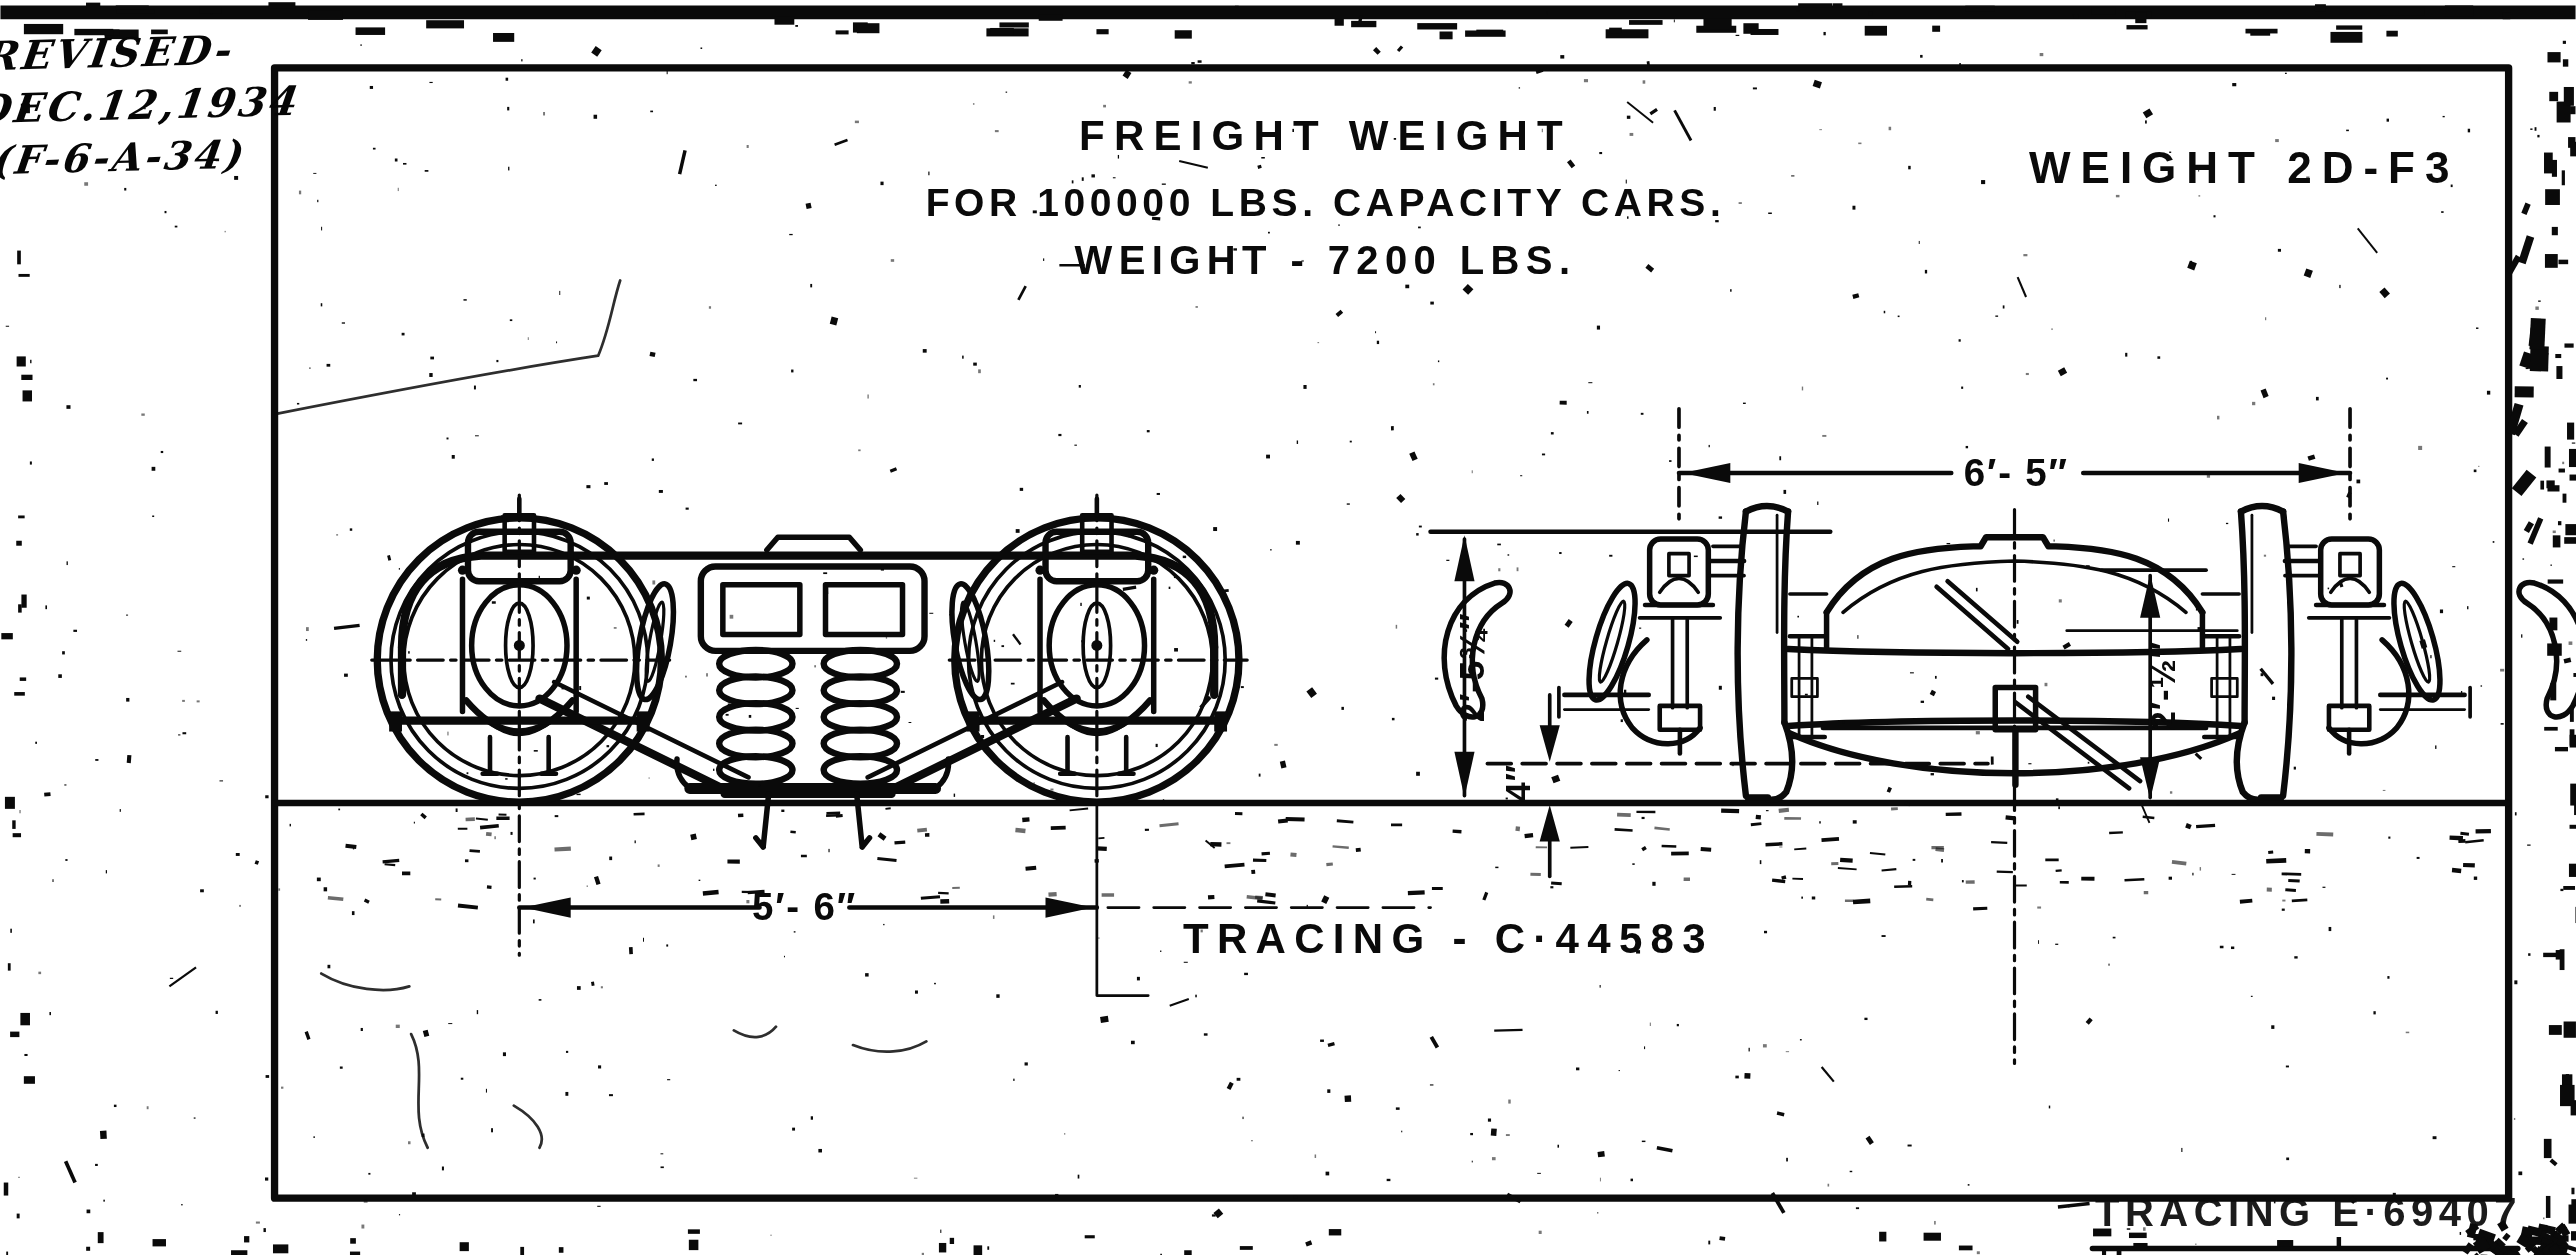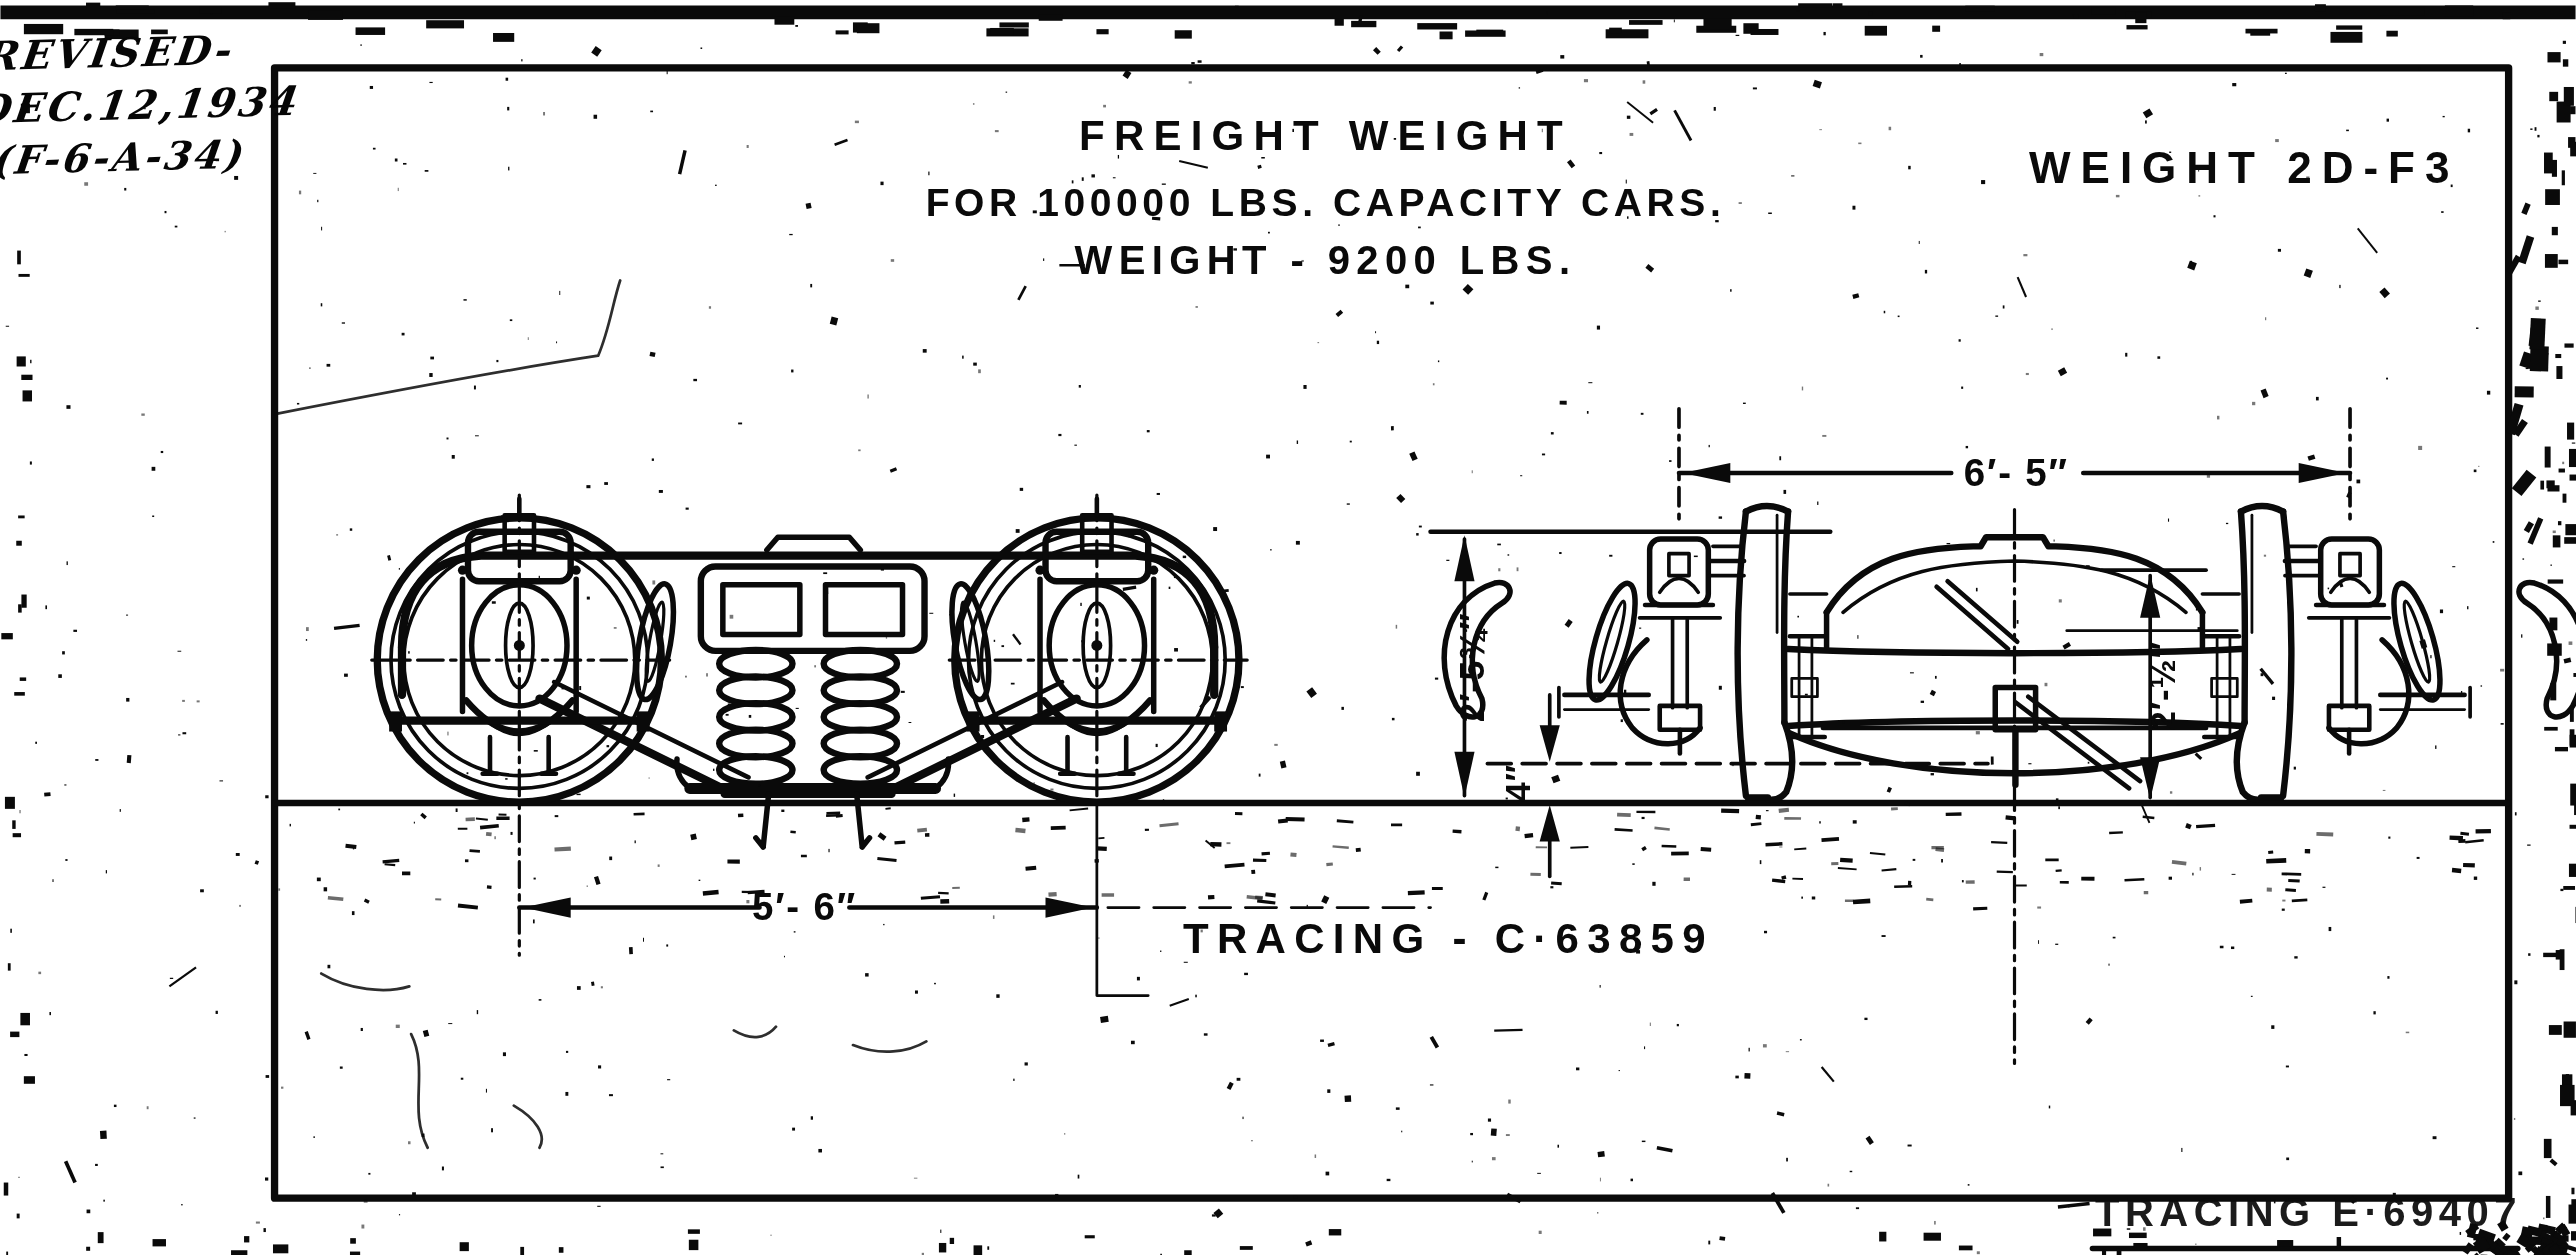--- a/index.html
+++ b/index.html
@@ -1338,20 +1338,20 @@
       </g>
   </svg>
 
   <div class="abs hand rev1">REVISED-</div>
   <div class="abs hand rev2">DEC.12,1934</div>
   <div class="abs hand rev3">(F-6-A-34)</div>
 
   <div class="abs title-block">
     <div class="stamp t1">FREIGHT WEIGHT</div>
     <div class="stamp t2">FOR 100000 LBS. CAPACITY CARS.</div>
-    <div class="stamp t3">WEIGHT - 9200 LBS.</div>
+    <div class="stamp t3">WEIGHT - 7200 LBS.</div>
   </div>
 
   <div class="abs stamp classlbl">WEIGHT 2D-F3</div>
-  <div class="abs stamp trc-left">TRACING - C·63859</div>
+  <div class="abs stamp trc-left">TRACING - C·44583</div>
   <div class="abs stamp trc-right">TRACING E·69407</div>
 </div>
 
 
 </body></html>

